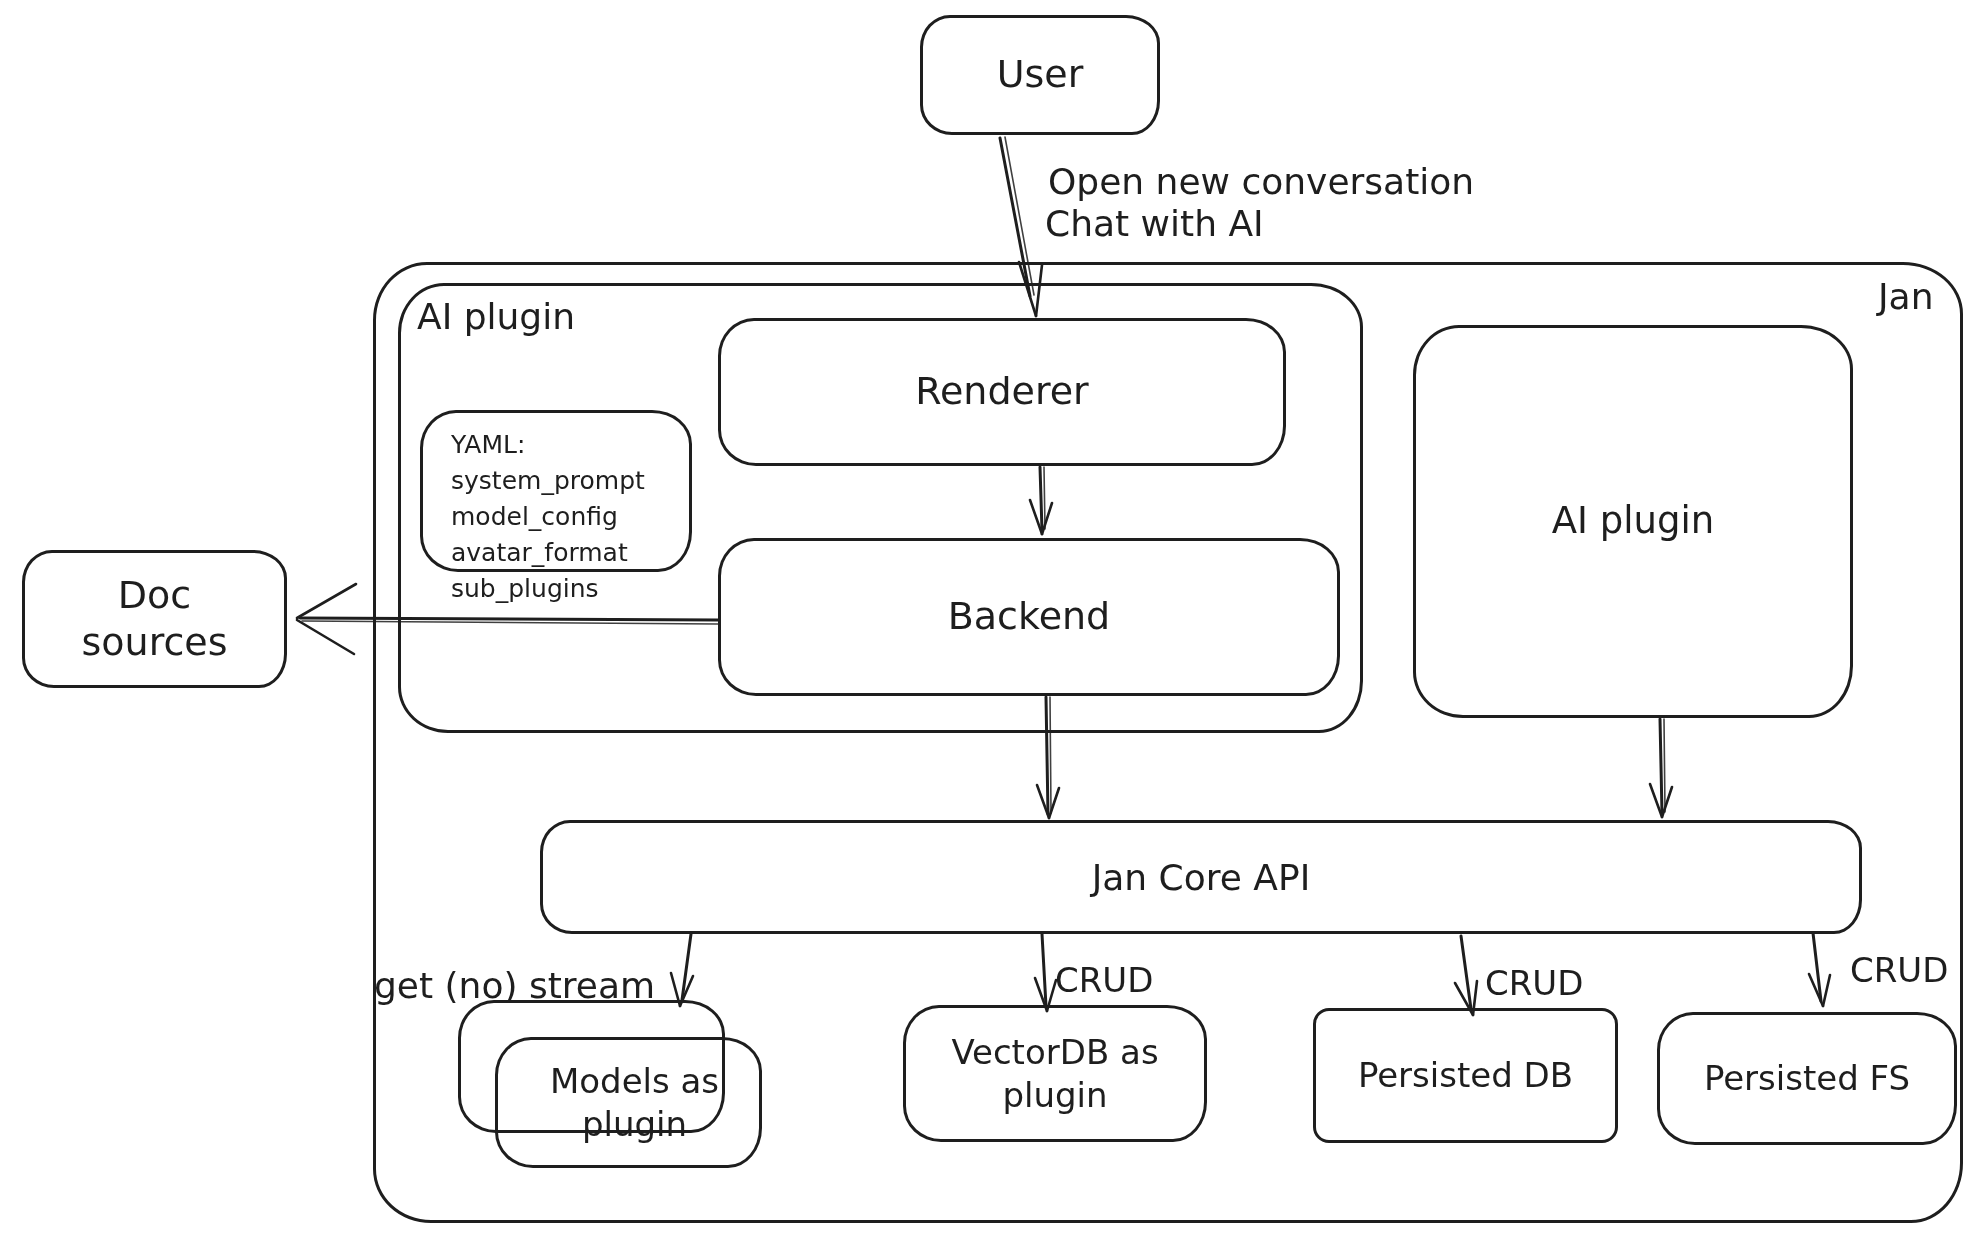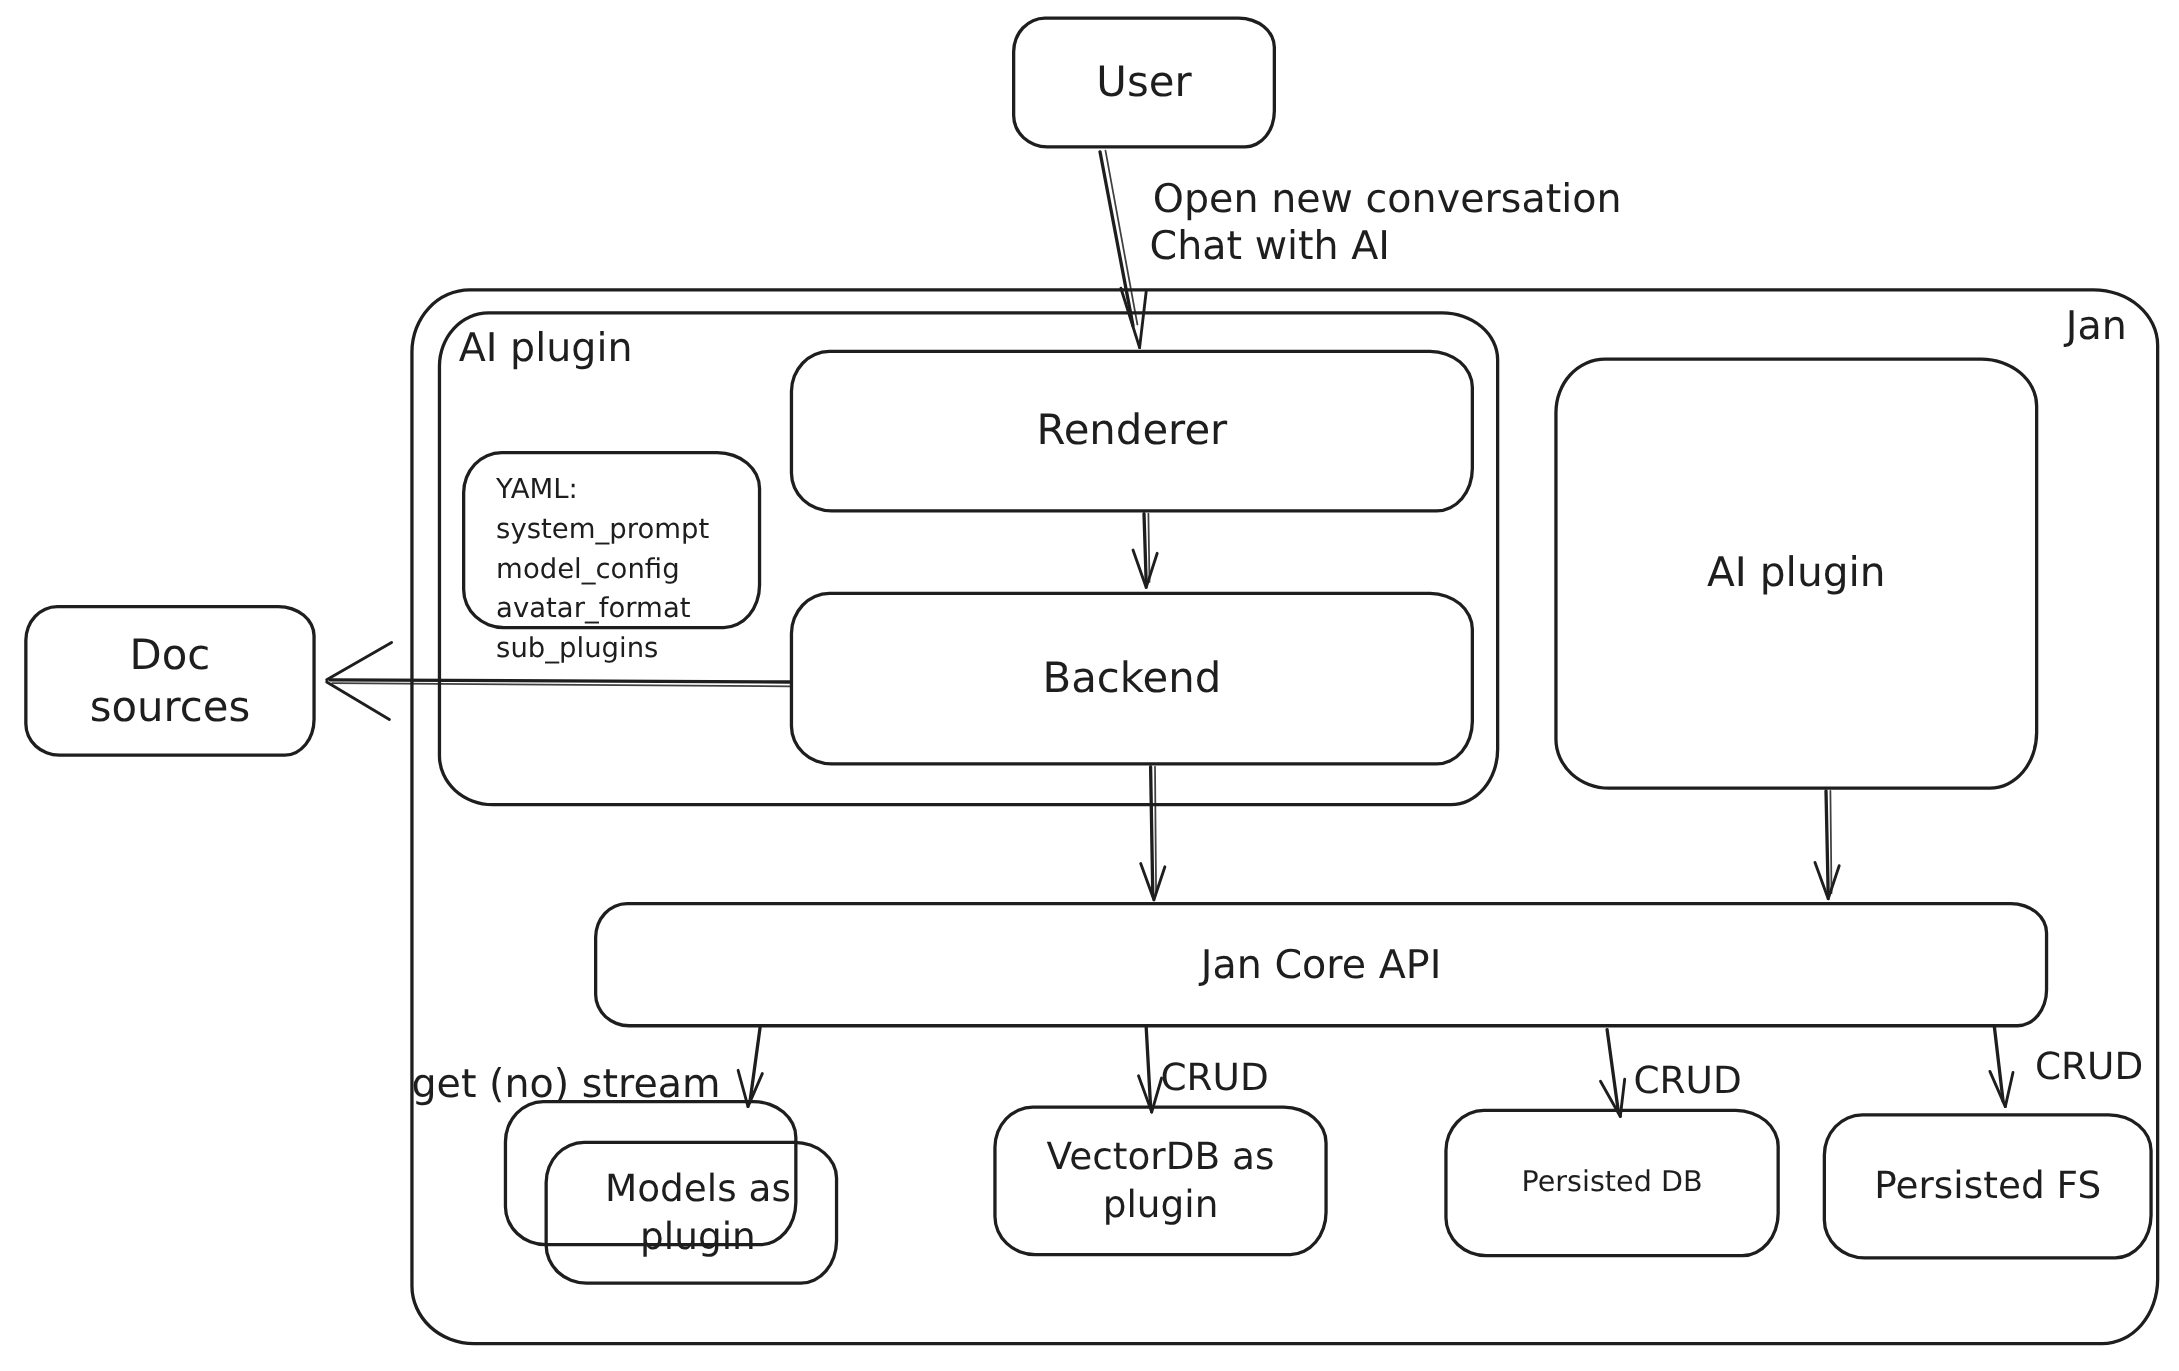--- a/index.html
+++ b/index.html
@@ -16,31 +16,31 @@
     text-align:center; line-height:1.25;
   }
   .r-sm  { border-radius: 30px 34px 28px 32px / 32px 28px 34px 30px; }
   .r-md  { border-radius: 36px 40px 34px 38px / 38px 34px 40px 36px; }
   .r-lg  { border-radius: 46px 52px 44px 50px / 50px 44px 52px 46px; }
   .r-xl  { border-radius: 54px 60px 52px 58px / 58px 52px 60px 54px; }
 
   .user-box        { left:920px;  top:15px;   width:240px;  height:120px; font-size:38px; }
   .jan-box         { left:373px;  top:262px;  width:1590px; height:961px; }
   .ai-plugin-left  { left:398px;  top:283px;  width:965px;  height:450px; }
-  .renderer-box    { left:718px;  top:318px;  width:622px;  height:148px; font-size:38px; }
+  .renderer-box    { left:718px;  top:318px;  width:568px;  height:148px; font-size:38px; }
   .backend-box     { left:718px;  top:538px;  width:622px;  height:158px; font-size:38px; }
   .yaml-box        { left:420px;  top:410px;  width:272px;  height:162px;
                      align-items:flex-start; justify-content:flex-start; }
   .ai-plugin-right { left:1413px; top:325px;  width:440px;  height:393px; font-size:37px; }
   .doc-sources-box { left:22px;   top:550px;  width:265px;  height:138px; font-size:38px; }
   .core-api-box    { left:540px;  top:820px;  width:1322px; height:114px; font-size:36px; }
   .models-back     { left:458px;  top:1000px; width:267px;  height:133px; }
   .models-front    { left:495px;  top:1037px; width:267px;  height:131px; font-size:34px;padding-left:12px; }
   .vectordb-box    { left:903px;  top:1005px; width:304px;  height:137px; font-size:34px; }
-  .persist-db-box  { left:1313px; top:1008px; width:305px;  height:135px; font-size:26px; }
+  .persist-db-box  { left:1313px; top:1008px; width:305px;  height:135px; font-size:34px;border-radius:16px; }
   .persist-fs-box  { left:1657px; top:1012px; width:300px;  height:133px; font-size:34px; }
 
   .floating-label { position:absolute; white-space:nowrap; font-size:36px; }
   .lbl-open-conv   { left:1048px; top:161px;text-align:right; }
   .lbl-chat-ai     { left:1045px; top:203px; }
   .lbl-jan         { left:1878px; top:276px; }
   .lbl-ai-plugin-l { left:417px;  top:296px; }
   .lbl-get-stream  { left:374px;  top:942px;margin-top:23px; }
   .lbl-crud        { font-size:34px; }
   .lbl-crud-vdb    { left:1055px; top:960px; }

